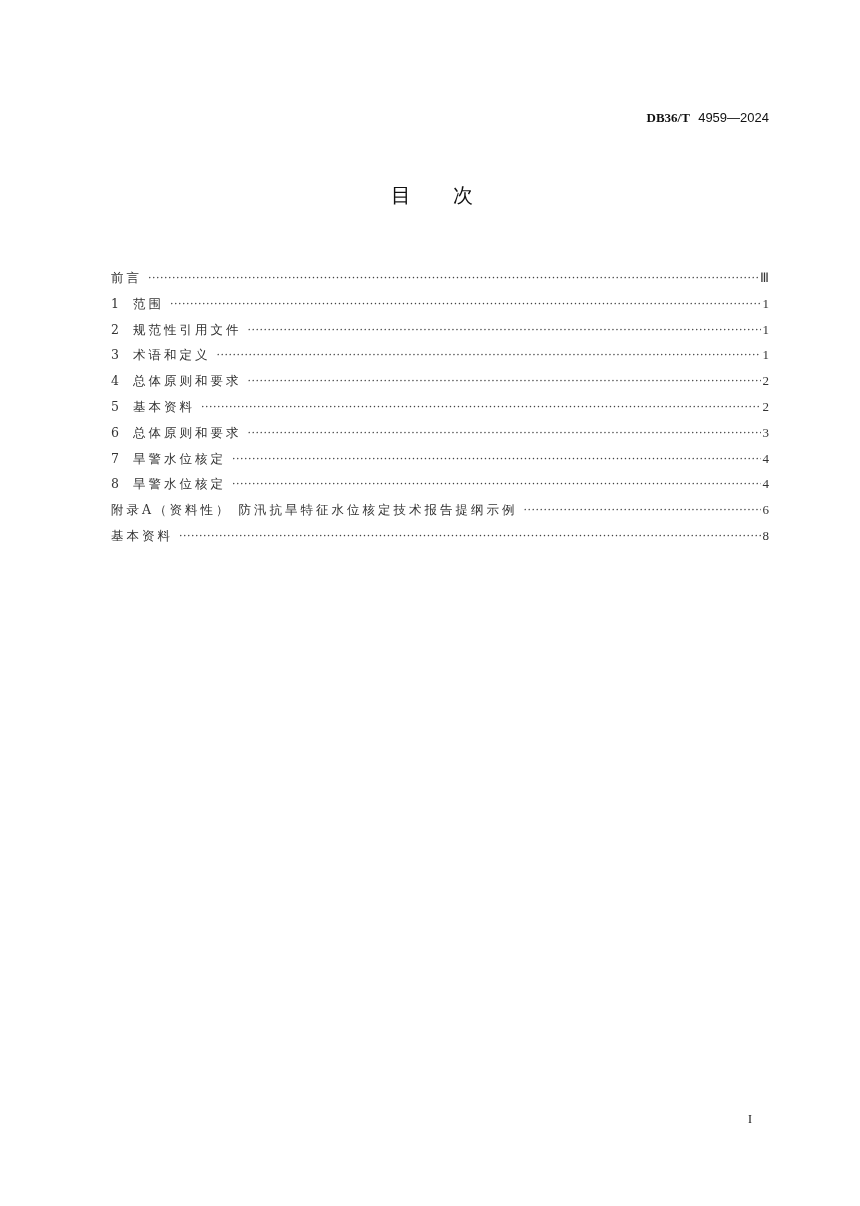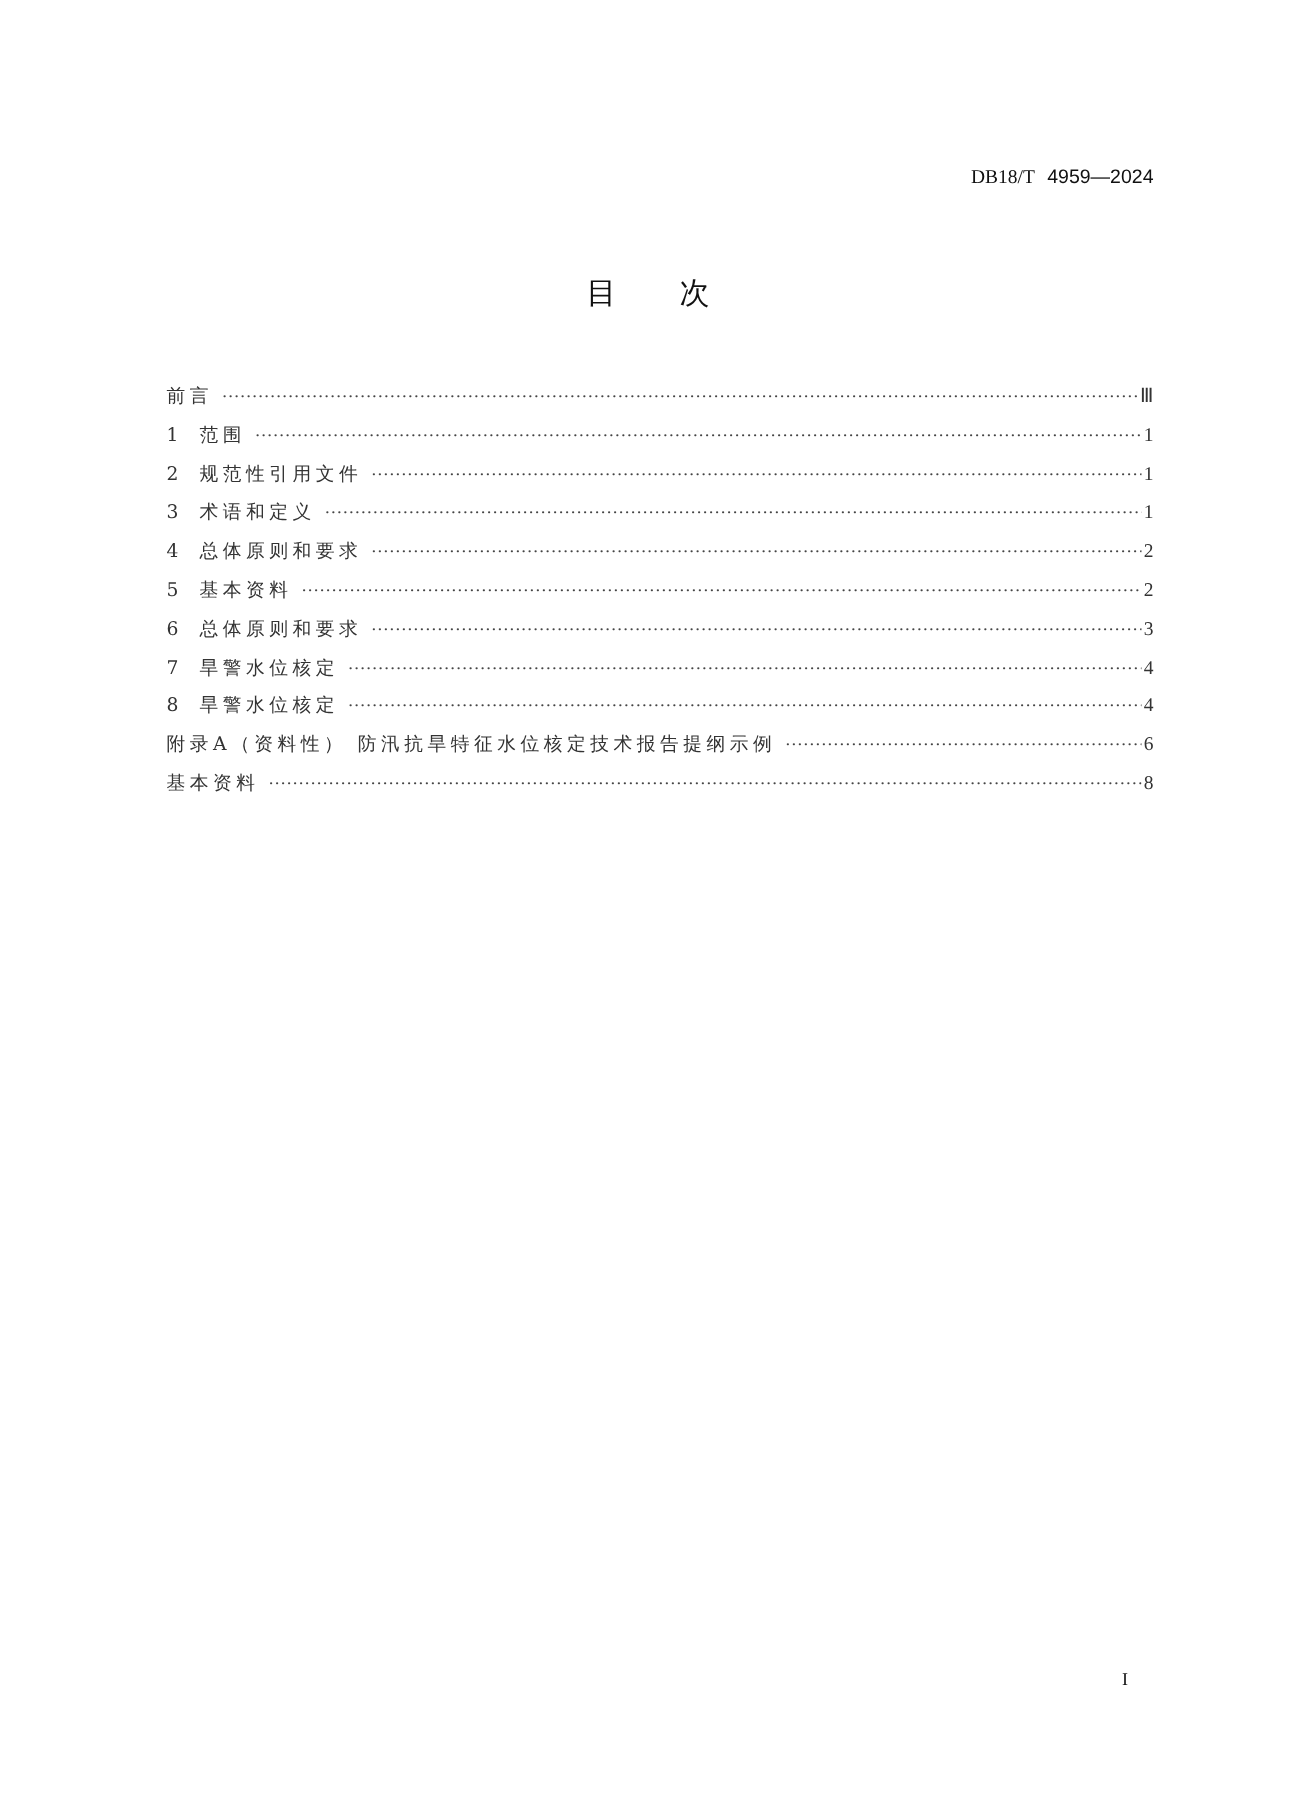--- a/index.html
+++ b/index.html
@@ -1,36 +1,36 @@
 <!DOCTYPE html>
 <html><head>
 <meta charset="utf-8">
 <style>
   html, body { margin:0; padding:0; background:#ffffff; }
   body { width:860px; height:1206px; position:relative; overflow:hidden;
          font-family:"DejaVu Serif","Liberation Serif",serif; color:#222; }
   .std-code { position:absolute; top:110px; right:91px; font-size:13px; color:#111; }
-  .std-code b { font-family:"Liberation Serif",serif; font-weight:normal; }
+  .std-code b { font-family:"Liberation Serif",serif; font-weight:bold; }
   .std-code .num { font-family:"Liberation Sans",sans-serif;margin-top:32px; }
   .title { position:absolute; top:182px; left:0; width:860px; text-align:center;
            font-family:Liberation Mono, monospace; font-size:20px; letter-spacing:42px; color:#111; padding-left:46px; box-sizing:border-box;}
-  .toc { position:absolute; top:256px; left:111px; width:658px; }
+  .toc { position:absolute; top:270px; left:111px; width:658px; }
   .toc-row { display:flex; align-items:baseline; height:25.8px; font-size:12.5px; color:#333; }
   .toc-row .num { width:22px; flex:none; }
   .toc-row .label { flex:none; letter-spacing:3px; }
   .toc-row .dots { flex:1; overflow:hidden; white-space:nowrap; margin:0 2px 0 6px; color:#444; letter-spacing:0.5px; font-size:11px; }
   .toc-row .dots::before { content:"··································································································································································"; }
   .toc-row .page { flex:none; font-family:"Liberation Serif",serif; font-size:13px; }
   .page-no { position:absolute; top:1112px; left:748px; font-family:"Liberation Serif",serif; font-size:12px; color:#111; }
 </style>
 </head>
 <body>
 
 <div class="std-code">
-  <b>DB</b><b>18/T</b>&nbsp;&nbsp;<span class="num">4959—2024</span>
+  <b>DB</b><b>36/T</b>&nbsp;&nbsp;<span class="num">4959—2024</span>
 </div>
 
 <div class="title">目次</div>
 
 <div class="toc">
   <div class="toc-row">
     <span class="label">前言</span>
     <span class="dots"></span>
     <span class="page">Ⅲ</span>
   </div>

